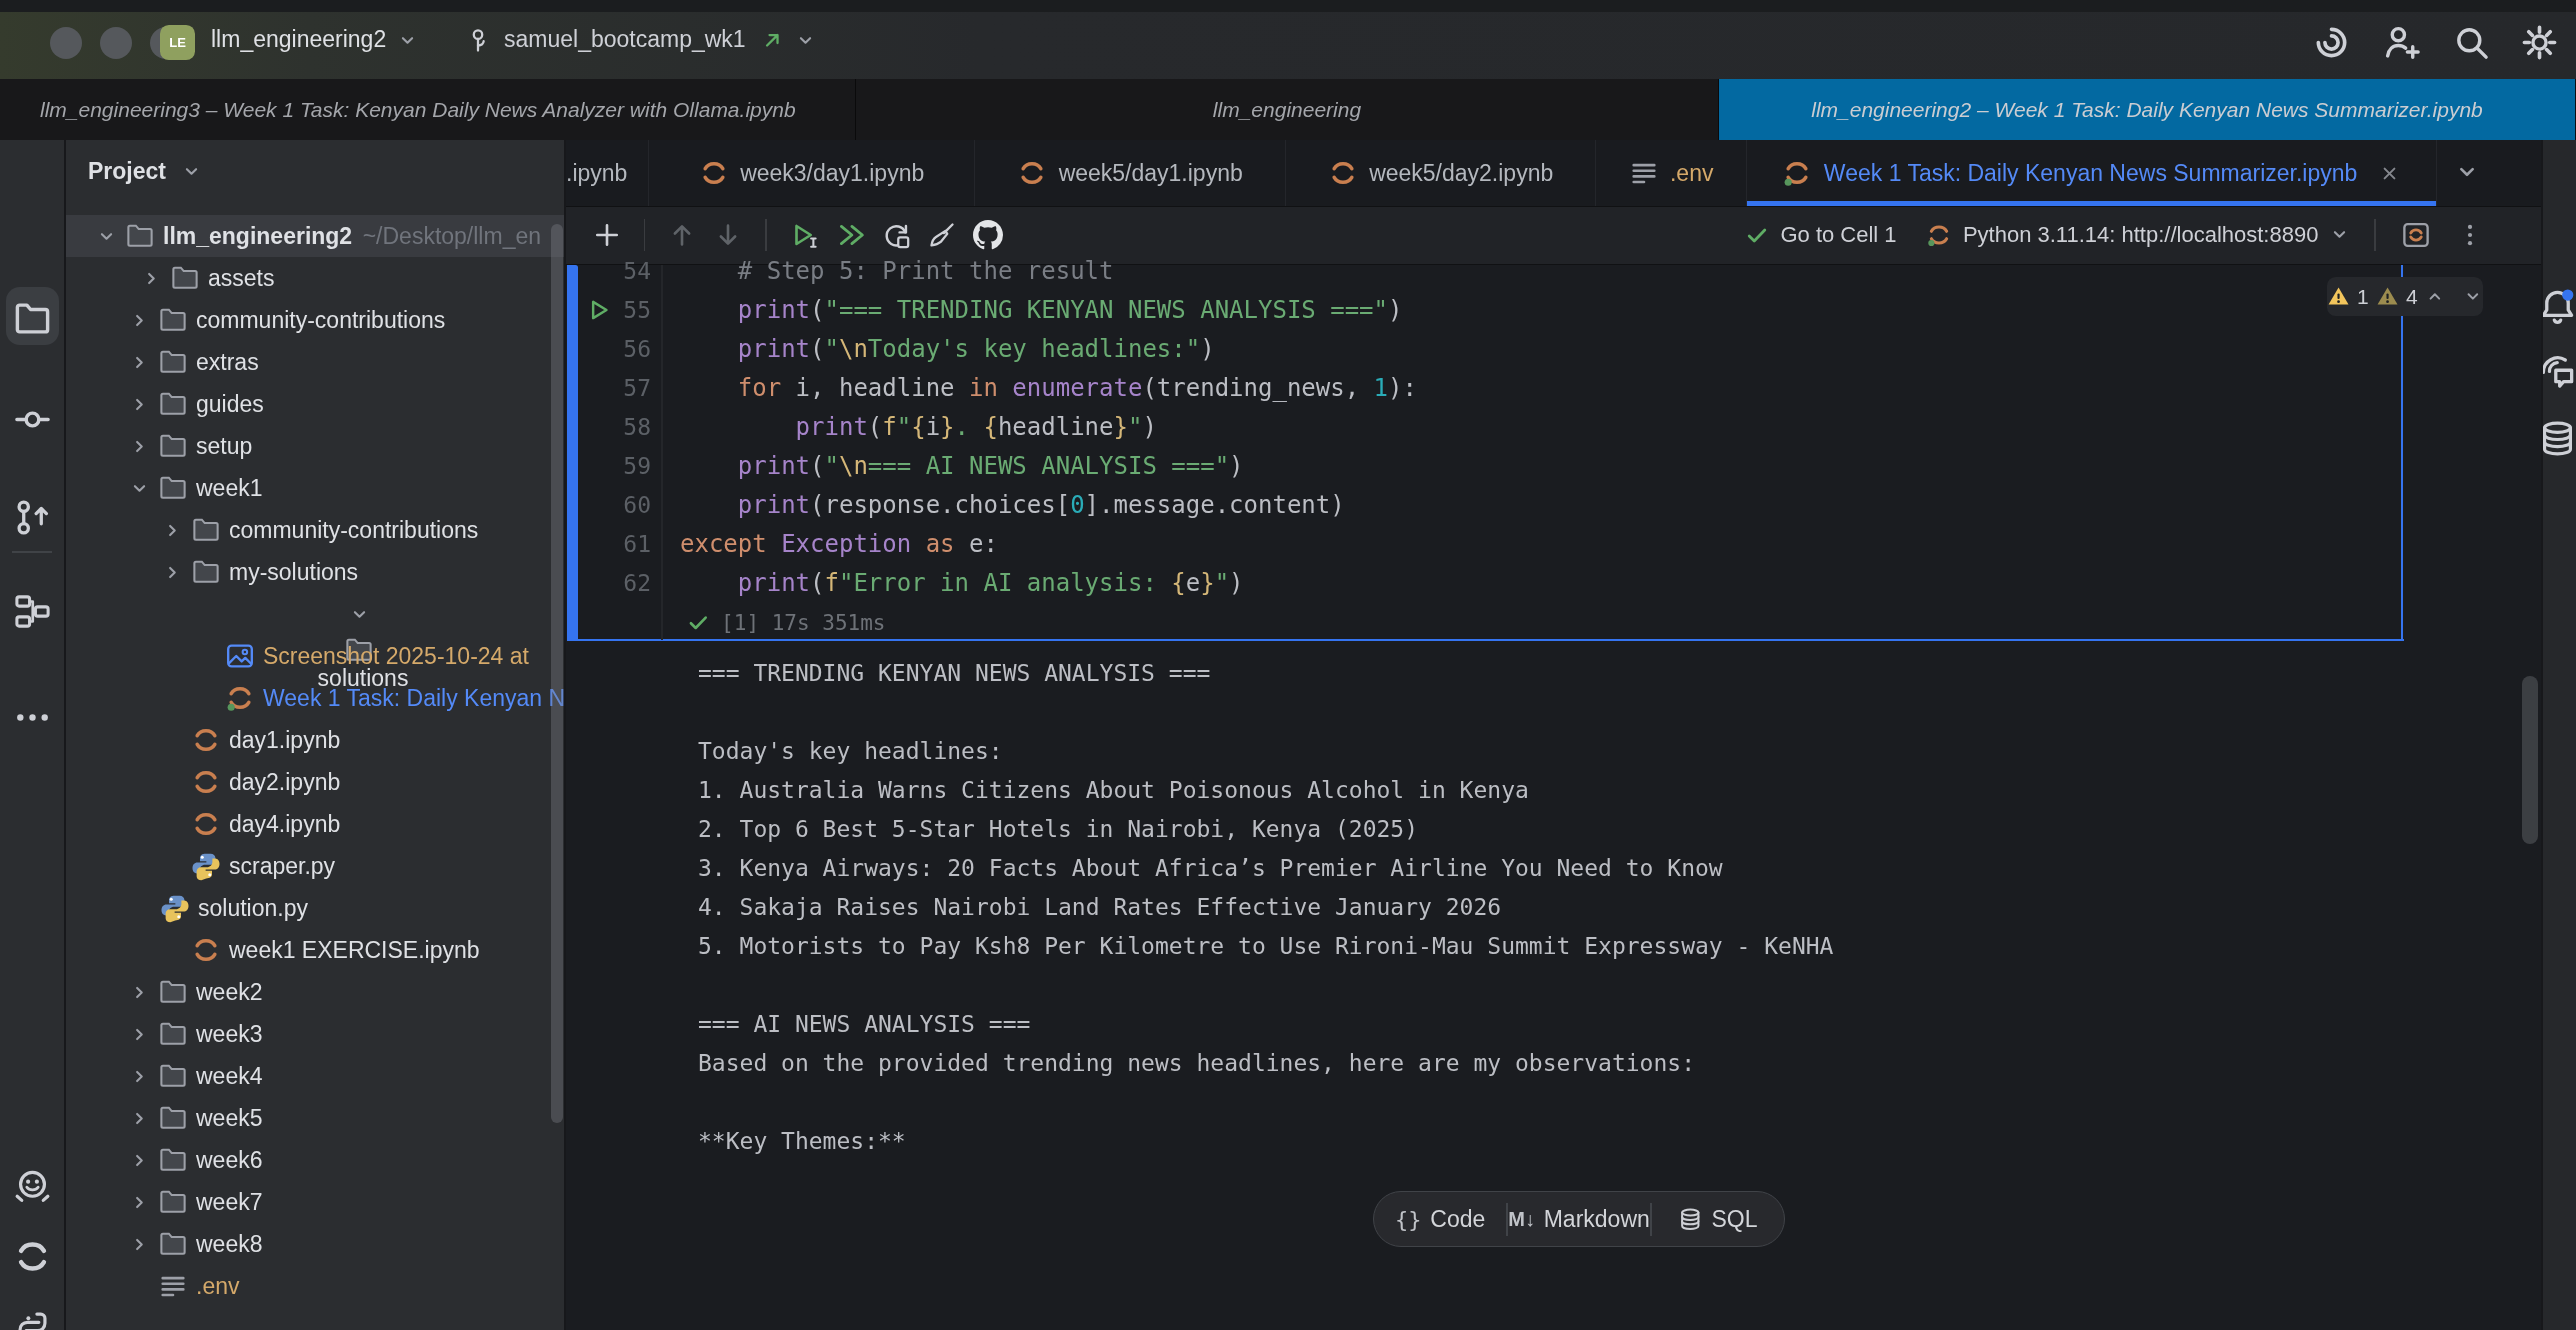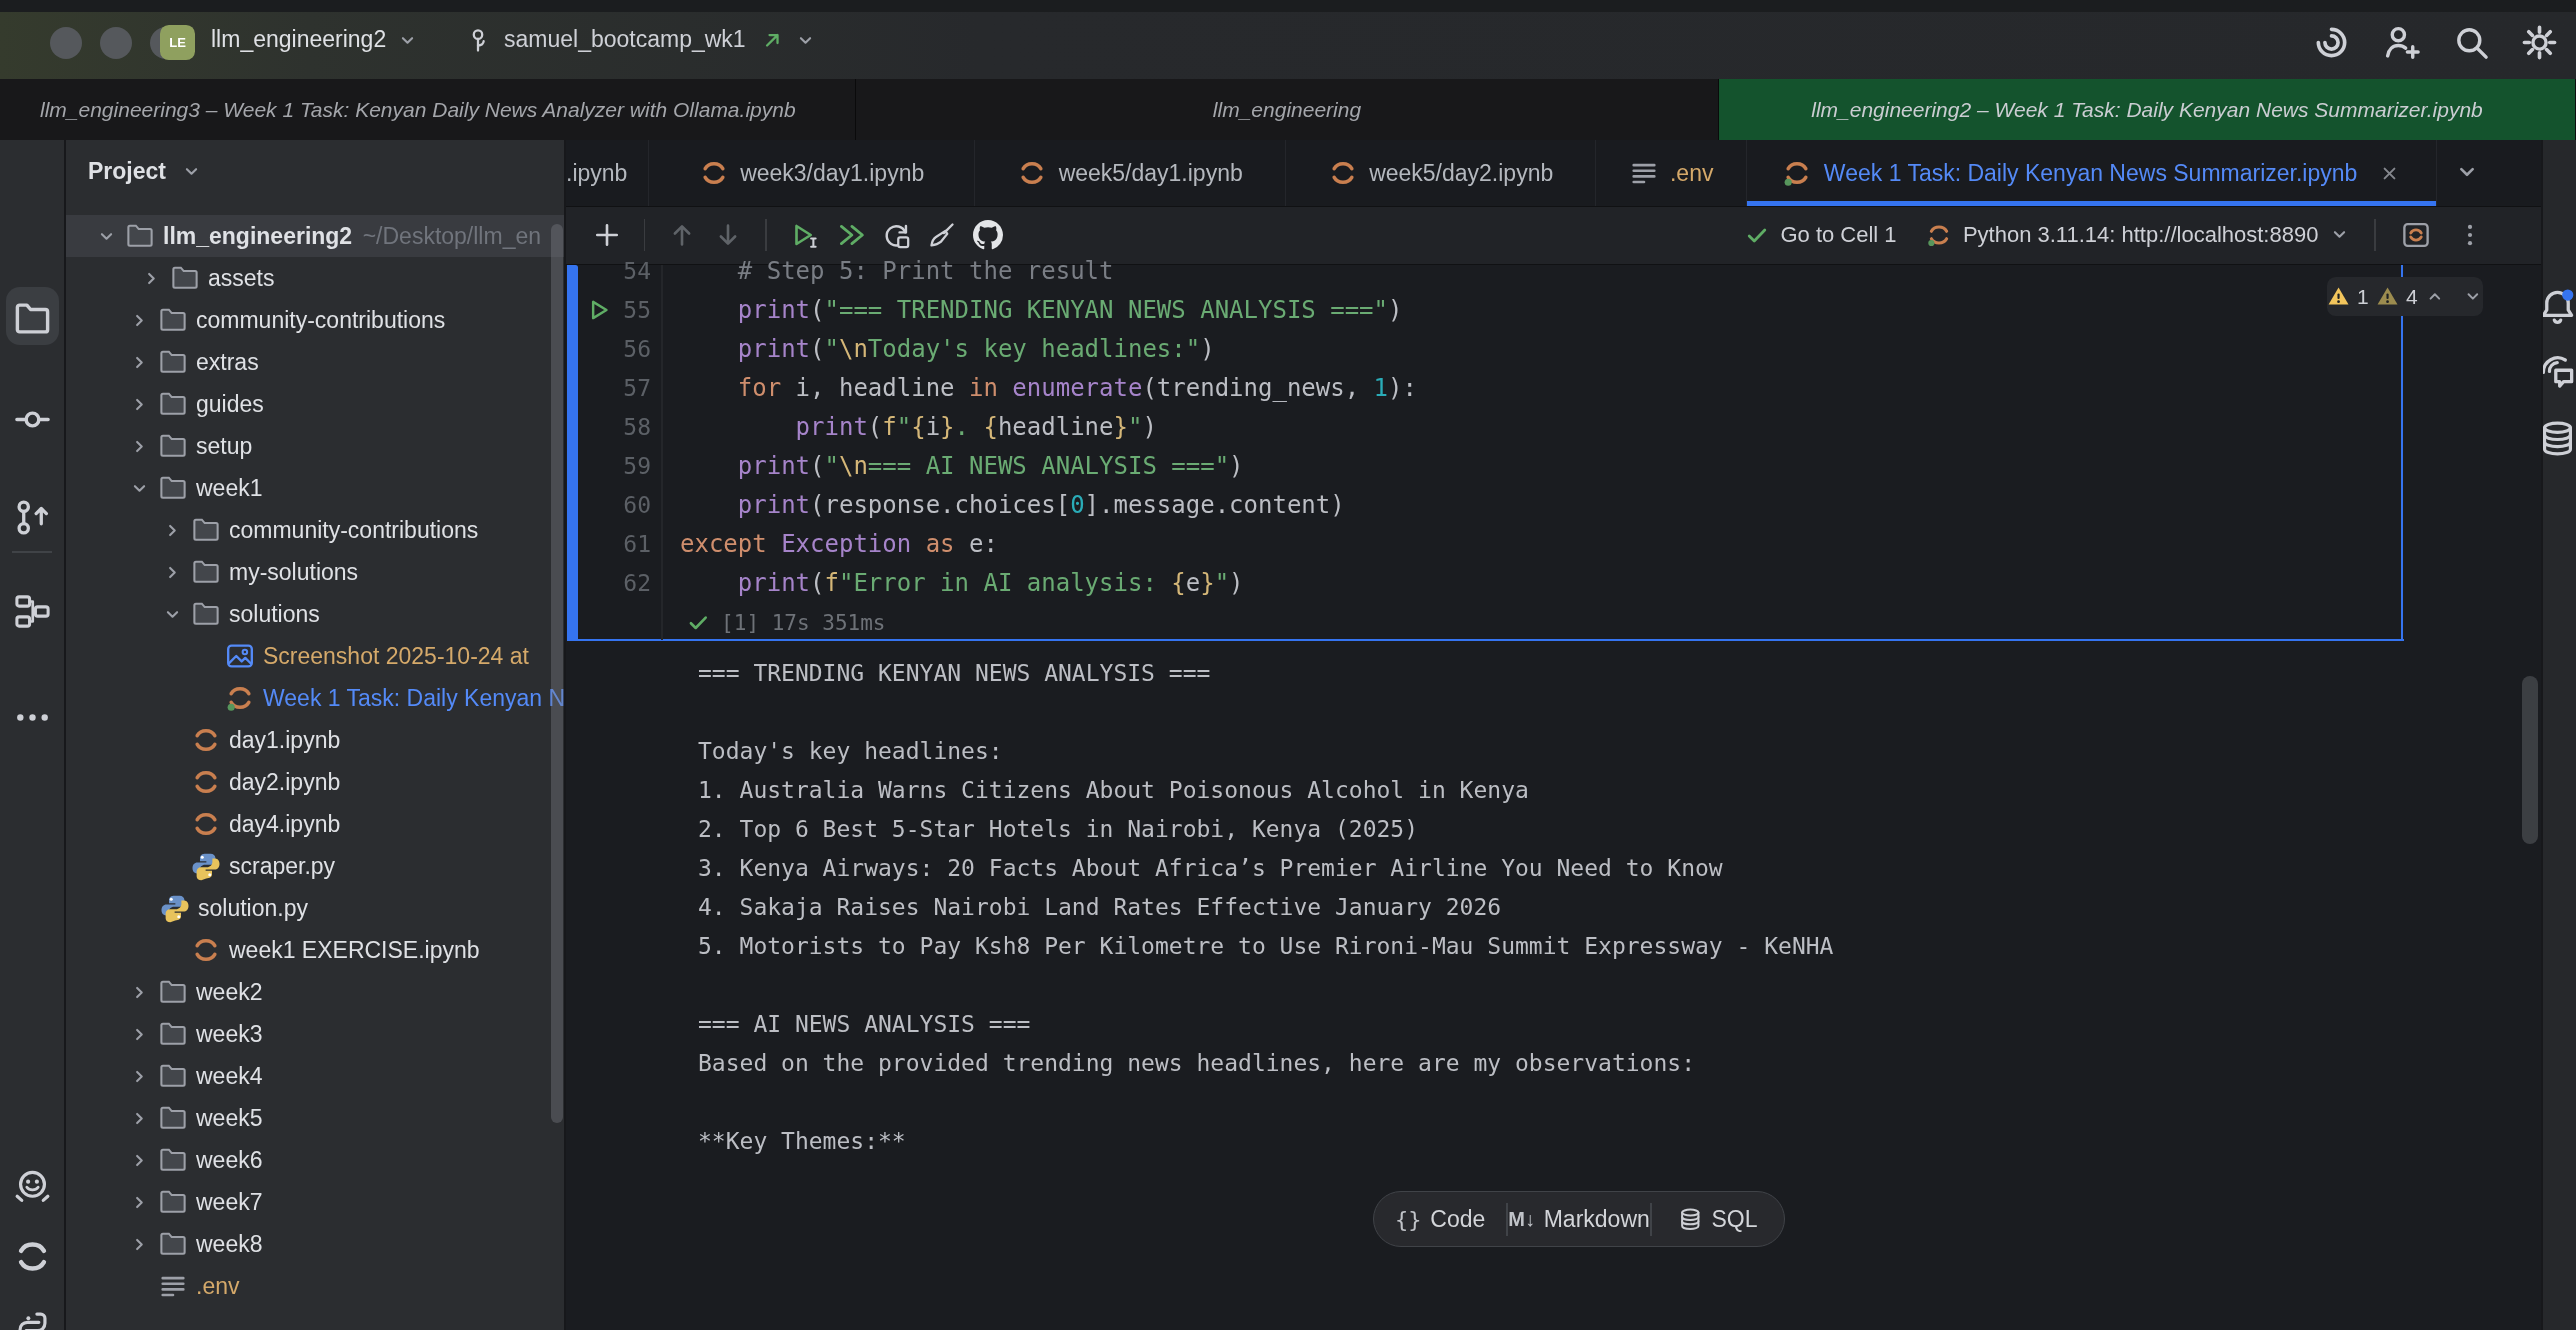--- a/index.html
+++ b/index.html
@@ -24,21 +24,21 @@
   .tb-icon{position:absolute;top:23px;}
 
   
   #wtabs{left:0;top:79px;width:2576px;height:61px;background:#0E0E10;display:flex;}
   .wtab{height:61px;display:flex;align-items:center;justify-content:center;background:#18181A;
     border-right:1.8px solid #0A0A0B;overflow:hidden;}
   .wtab span{font-size:21px;color:#A4A6AB;white-space:nowrap;font-style:italic;}
   .wtab0{width:856px;justify-content:flex-start;padding-left:40px;box-sizing:border-box;}
   .wtab1{width:862px;}
   .wtab2{width:856px;border-right:none;}
-  .wtab.active{background:#14532d;}
+  .wtab.active{background:#0369a1;}
   .wtab.active span{color:#CBCDD2;}
 
   
   #actl{left:0;top:140px;width:65px;height:1190px;background:#2B2D30;}
   #actl .slot{position:absolute;left:13px;width:39px;height:39px;}
   #actl .hl{position:absolute;left:6.1px;top:147px;width:53px;height:58px;border-radius:14px;background:#3B3E42;}
   #actl .bar-div{position:absolute;left:12.3px;width:40px;height:1.8px;background:#404347;}
 
   
   #ppanel{left:65px;top:140px;width:499px;height:1190px;background:#2B2D30;overflow:hidden;}
@@ -389,21 +389,21 @@
             </svg>
           </span>
         </span>
         <span class="icon ticon">
           <svg width="100%" height="100%" viewBox="0 0 16 16">
             <path d="M1.8 3.3c0-.4.3-.8.8-.8h3.2l1.5 1.8h6.1c.4 0 .8.3.8.8v7.3c0 .4-.3.8-.8.8H2.6c-.4 0-.8-.3-.8-.8z" fill="#43464B" stroke="#9DA0A8" stroke-width="1.1"></path>
           </svg>
         </span>
         <span class="tlabel">my-solutions</span>
       </div>
-      <div class="trow" style="padding-left: 89px;">
+      <div class="trow" style="padding-left: 89px; flex-direction: column;">
         <span class="tslot">
           <span class="icon i24">
             <svg width="100%" height="100%" viewBox="0 0 16 16">
               <path d="M4.5 6.2L8 9.7l3.5-3.5" stroke="#9DA0A8" stroke-width="1.6" fill="none" stroke-linecap="round" stroke-linejoin="round"></path>
             </svg>
           </span>
         </span>
         <span class="icon ticon">
           <svg width="100%" height="100%" viewBox="0 0 16 16">
             <path d="M1.8 3.3c0-.4.3-.8.8-.8h3.2l1.5 1.8h6.1c.4 0 .8.3.8.8v7.3c0 .4-.3.8-.8.8H2.6c-.4 0-.8-.3-.8-.8z" fill="#43464B" stroke="#9DA0A8" stroke-width="1.1"></path>

